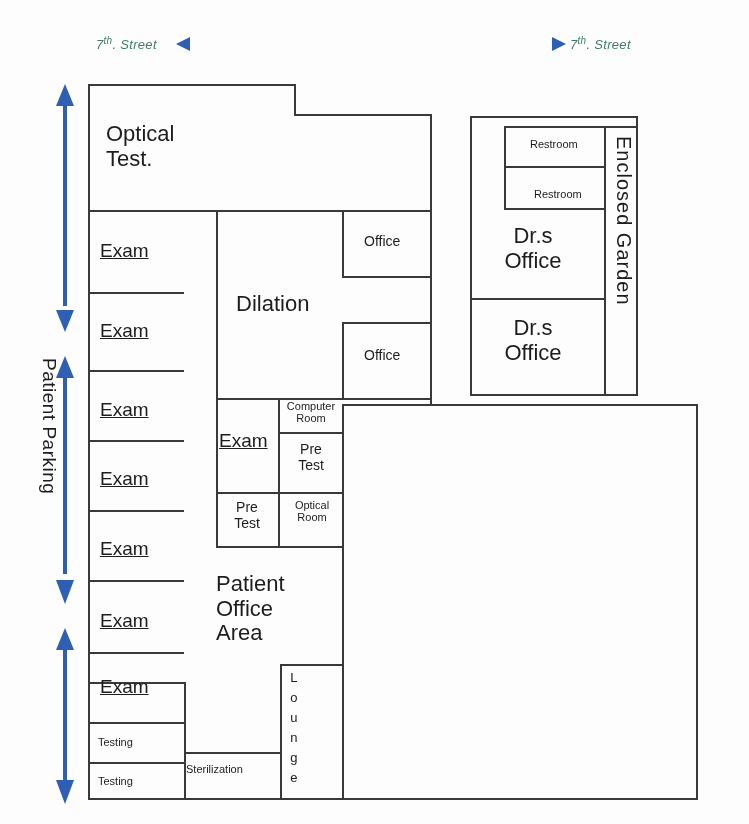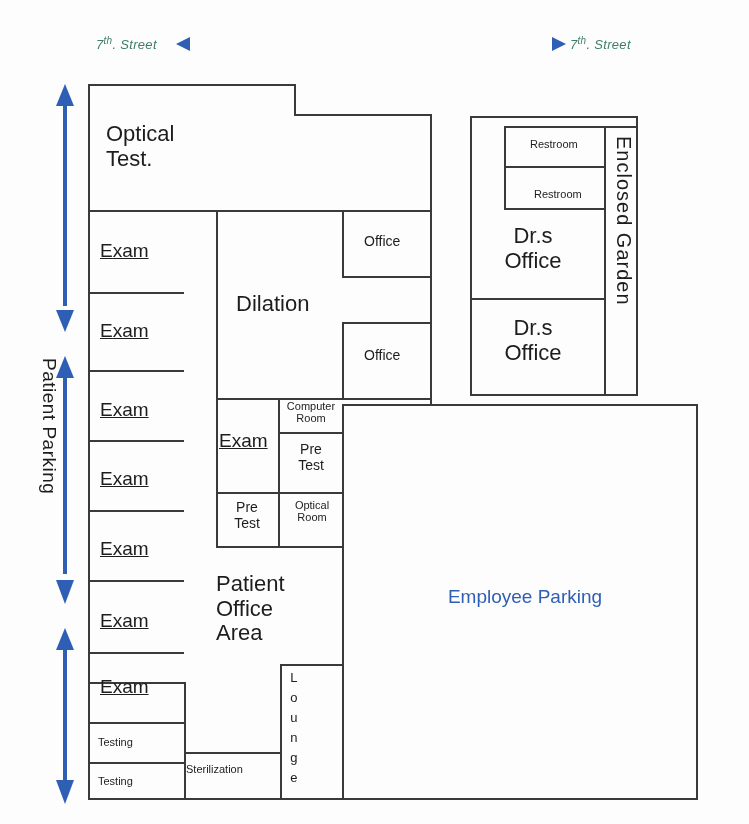--- a/index.html
+++ b/index.html
@@ -196,16 +196,14 @@
   <div class="wall h" style="left:470px; top:298px; width:134px;"></div>
   <div class="label room-name-lg c" style="left:468px; top:224px; width:130px;">Dr.s
 Office</div>
   <div class="label room-name-lg c" style="left:468px; top:316px; width:130px;">Dr.s
 Office</div>
 
   <div class="wall v" style="left:604px; top:126px; height:268px;"></div>
   <div class="wall h" style="left:604px; top:126px; width:32px;"></div>
   <div class="vert" style="left:612px; top:136px; font-size:20px; letter-spacing:1px;">Enclosed Garden</div>
 
-  <div class="emp" style="left:440px; top:586px; width:170px;">Employee
-Parking</div>
 
 </div>
 
 </body></html>

